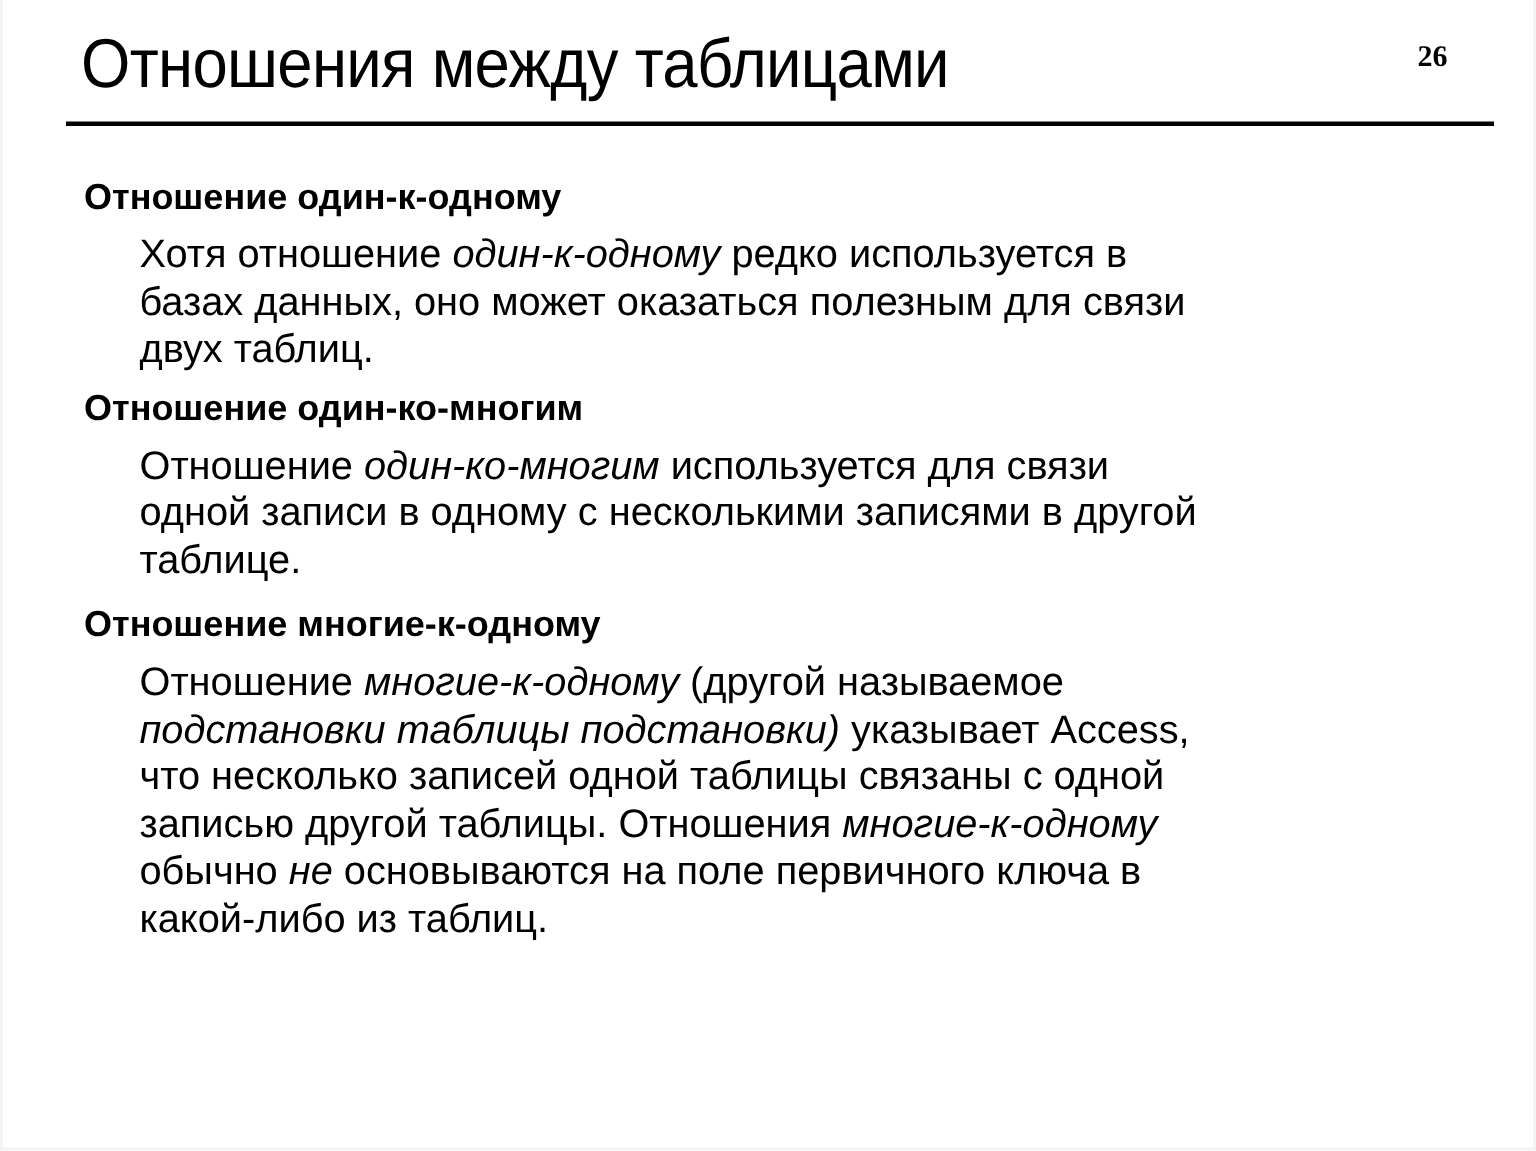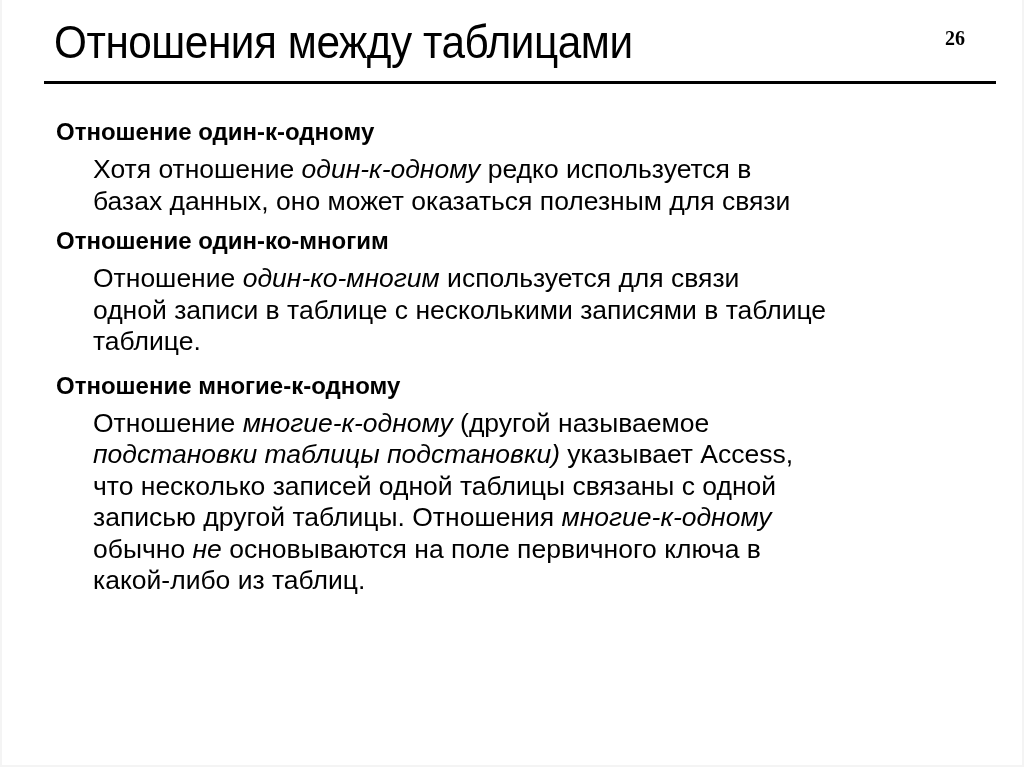--- a/index.html
+++ b/index.html
@@ -93,27 +93,28 @@
   <h1 class="title">Отношения между таблицами</h1>
   <div class="page-number">26</div>
   <div class="rule"></div>
 
   <div class="content">
     <div class="section sec1">
       <h2 class="section-heading">Отношение один-к-одному</h2>
       <div class="section-body">
           <span class="line"><span>Хотя отношение </span><em>один-к-одному</em><span> редко используется в</span></span>
           <span class="line"><span>базах данных, оно может оказаться полезным для связи</span></span>
+          <span class="line"><span>двух таблиц.</span></span>
         </div>
     </div>
     <div class="section sec2">
       <h2 class="section-heading">Отношение один-ко-многим</h2>
       <div class="section-body">
           <span class="line"><span>Отношение </span><em>один-ко-многим</em><span> используется для связи</span></span>
-          <span class="line"><span>одной записи в таблице с несколькими записями в таблице</span></span>
+          <span class="line"><span>одной записи в одному с несколькими записями в другой</span></span>
           <span class="line"><span>таблице.</span></span>
         </div>
     </div>
     <div class="section sec3">
       <h2 class="section-heading">Отношение многие-к-одному</h2>
       <div class="section-body">
           <span class="line"><span>Отношение </span><em>многие-к-одному</em><span> (другой называемое</span></span>
           <span class="line"><em>подстановки таблицы подстановки)</em><span> указывает Access,</span></span>
           <span class="line"><span>что несколько записей одной таблицы связаны с одной</span></span>
           <span class="line"><span>записью другой таблицы. Отношения </span><em>многие-к-одному</em></span>

